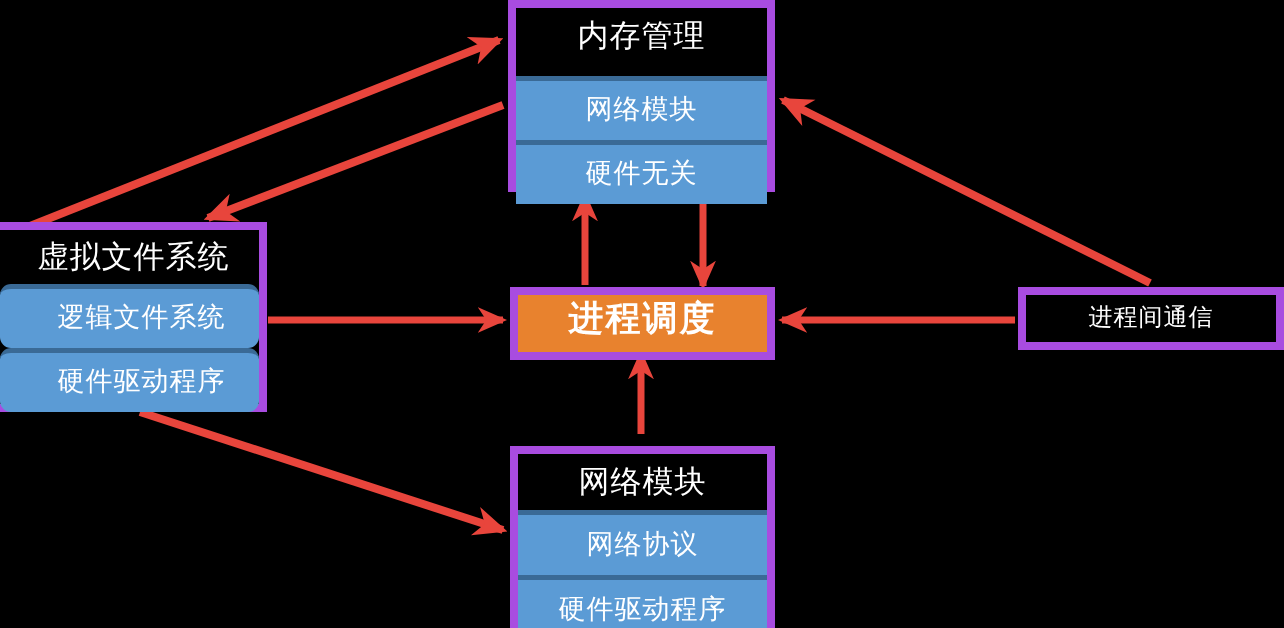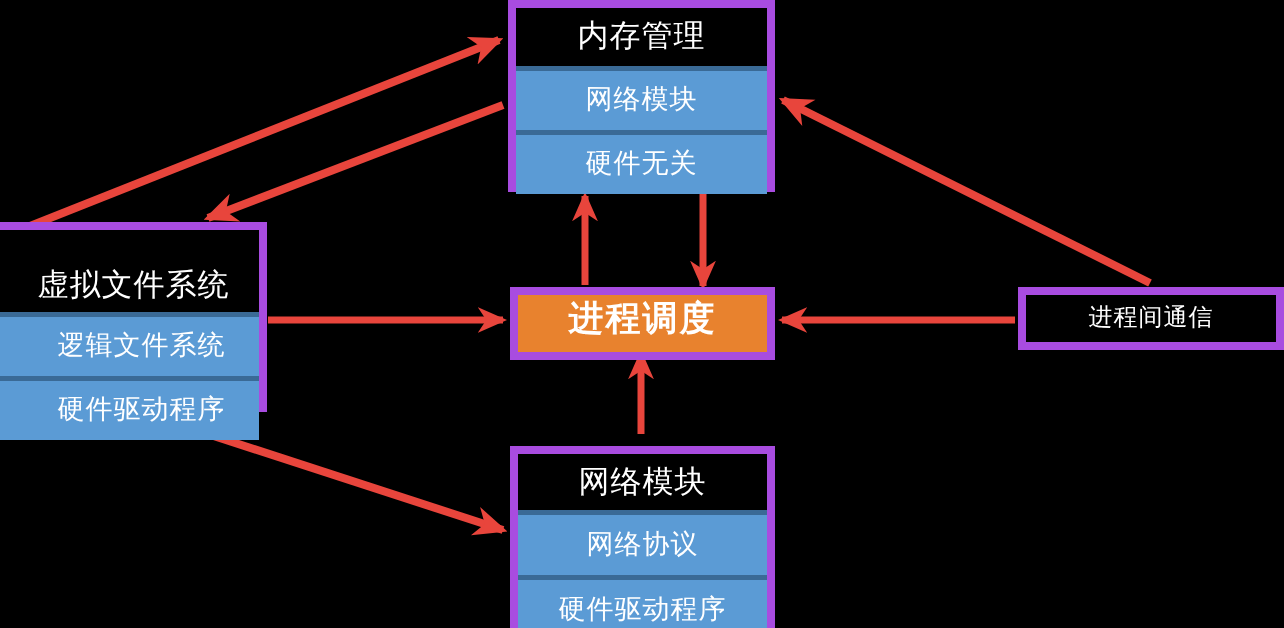--- a/index.html
+++ b/index.html
@@ -57,31 +57,31 @@
     border-top: 5px solid #3a6a96;
     letter-spacing: 1px;
   }
   
   #node-memory {
     left: 508px;
     top: 0px;
     width: 267px;
     height: 192px;
   }
-  #node-memory .node-title { height: 58px; line-height: 54px; }
+  #node-memory .node-title { height: 68px; line-height: 54px; }
   #node-memory .node-row { height: 59px; line-height: 56px; }
   
   #node-vfs {
     left: -8px;
     top: 222px;
     width: 275px;
     height: 190px;
   }
-  #node-vfs .node-title { height: 54px; line-height: 52px; padding-left: 8px; margin-top: 28px; }
-  #node-vfs .node-row { height: 59px; line-height: 56px; padding-left: 24px; }
+  #node-vfs .node-title { height: 54px; line-height: 52px; padding-left: 8px; }
+  #node-vfs .node-row { height: 59px; line-height: 56px; padding-left: 24px; border-radius: 11px; }
   
   #node-network {
     left: 510px;
     top: 446px;
     width: 265px;
     height: 194px;
   }
   #node-network .node-title { height: 56px; line-height: 54px; }
   #node-network .node-row { height: 60px; line-height: 58px; text-align: center; }
   

